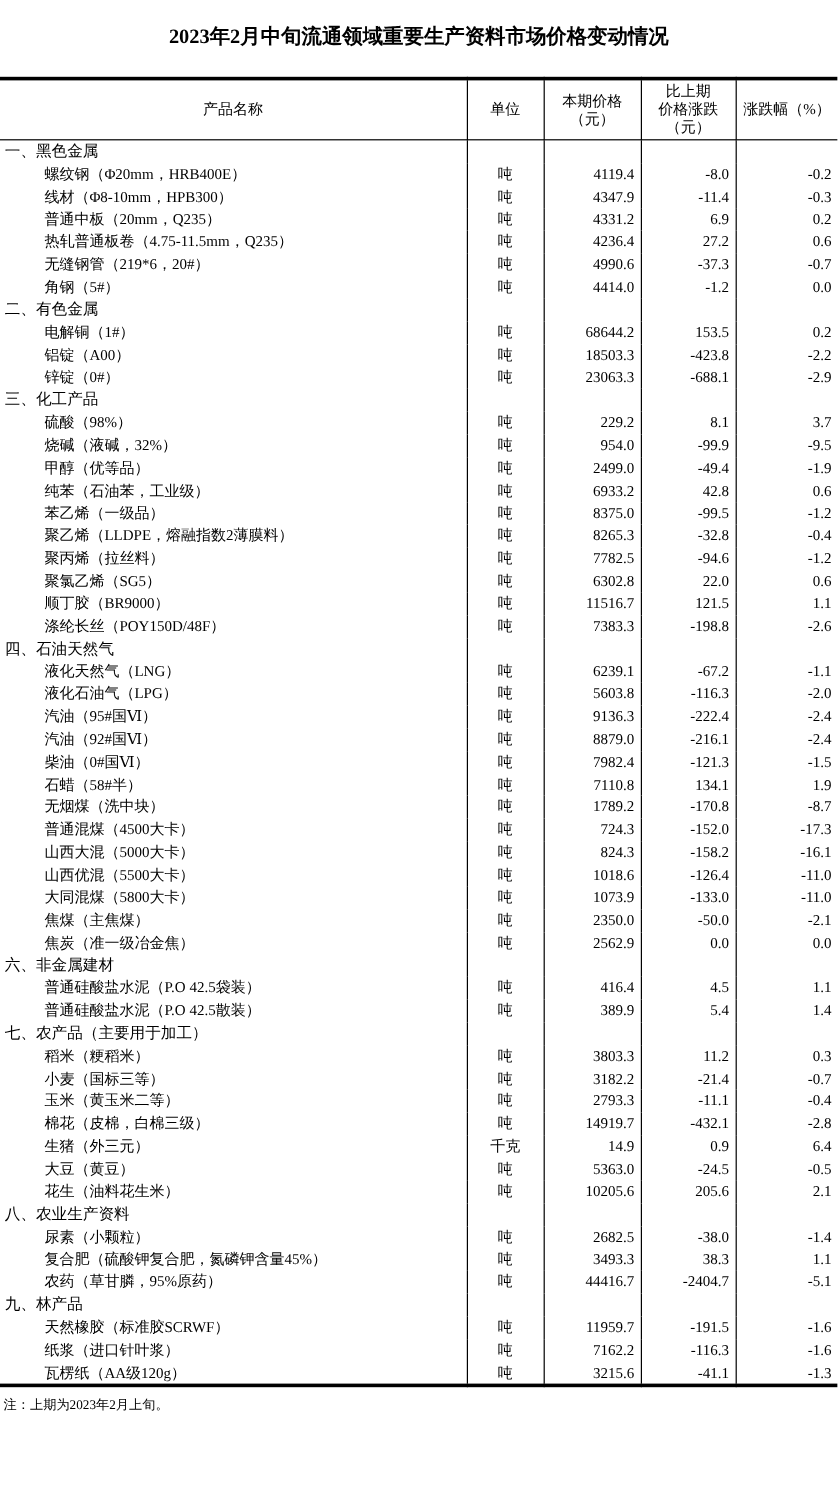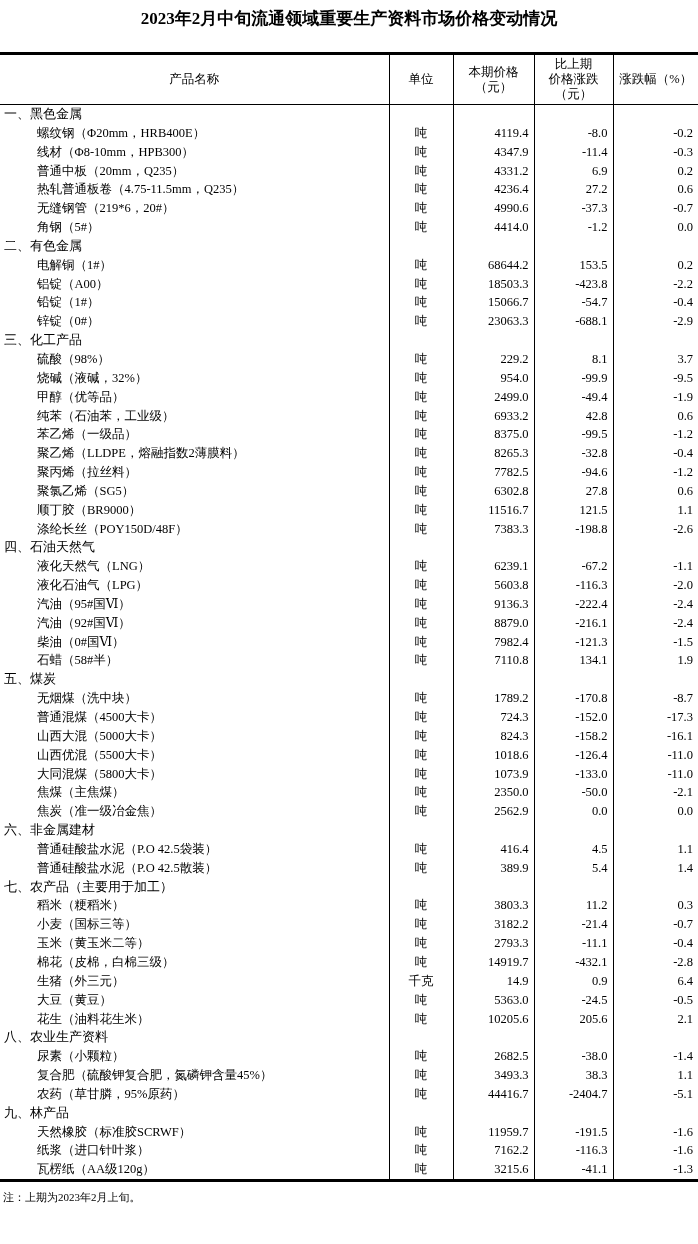--- a/index.html
+++ b/index.html
@@ -5,21 +5,21 @@
   html, body { margin: 0; padding: 0; }
   body {
     width: 698px; height: 1244px;
     background: #ffffff;
     color: #000000;
     font-family: "Liberation Serif", "DejaVu Serif", serif;
     overflow: hidden;
   }
   .page { width: 698px; height: 1244px; position: relative; }
   .title {
-    margin: 0; padding-top: 7px;
+    margin: 12px; padding-top: 7px;
     font-size: 17px; font-weight: bold;
     text-align: center; line-height: 23px;
     letter-spacing: 0px;
   }
   table.price-table {
     width: 698px;
     border-collapse: collapse;
     table-layout: fixed;
     margin-top: 22px;
     border-top: 3px solid #000;
@@ -145,27 +145,20 @@
           <td class="c-pct">0.2</td>
         </tr>
         <tr class="item-row">
           <td class="c-prod item">铝锭（A00）</td>
           <td class="c-unit">吨</td>
           <td class="c-num">18503.3</td>
           <td class="c-num">-423.8</td>
           <td class="c-pct">-2.2</td>
         </tr>
         <tr class="item-row">
-          <td class="c-prod item">铅锭（1#）</td>
-          <td class="c-unit">吨</td>
-          <td class="c-num">15066.7</td>
-          <td class="c-num">-54.7</td>
-          <td class="c-pct">-0.4</td>
-        </tr>
-        <tr class="item-row">
           <td class="c-prod item">锌锭（0#）</td>
           <td class="c-unit">吨</td>
           <td class="c-num">23063.3</td>
           <td class="c-num">-688.1</td>
           <td class="c-pct">-2.9</td>
         </tr>
         <tr class="cat-row">
           <td class="c-prod cat">三、化工产品</td>
           <td class="c-unit"></td>
           <td class="c-num"></td>
@@ -218,21 +211,21 @@
           <td class="c-prod item">聚丙烯（拉丝料）</td>
           <td class="c-unit">吨</td>
           <td class="c-num">7782.5</td>
           <td class="c-num">-94.6</td>
           <td class="c-pct">-1.2</td>
         </tr>
         <tr class="item-row">
           <td class="c-prod item">聚氯乙烯（SG5）</td>
           <td class="c-unit">吨</td>
           <td class="c-num">6302.8</td>
-          <td class="c-num">27.8</td>
+          <td class="c-num">22.0</td>
           <td class="c-pct">0.6</td>
         </tr>
         <tr class="item-row">
           <td class="c-prod item">顺丁胶（BR9000）</td>
           <td class="c-unit">吨</td>
           <td class="c-num">11516.7</td>
           <td class="c-num">121.5</td>
           <td class="c-pct">1.1</td>
         </tr>
         <tr class="item-row">
@@ -283,27 +276,20 @@
           <td class="c-num">7982.4</td>
           <td class="c-num">-121.3</td>
           <td class="c-pct">-1.5</td>
         </tr>
         <tr class="item-row">
           <td class="c-prod item">石蜡（58#半）</td>
           <td class="c-unit">吨</td>
           <td class="c-num">7110.8</td>
           <td class="c-num">134.1</td>
           <td class="c-pct">1.9</td>
-        </tr>
-        <tr class="cat-row">
-          <td class="c-prod cat">五、煤炭</td>
-          <td class="c-unit"></td>
-          <td class="c-num"></td>
-          <td class="c-num"></td>
-          <td class="c-pct"></td>
         </tr>
         <tr class="item-row">
           <td class="c-prod item">无烟煤（洗中块）</td>
           <td class="c-unit">吨</td>
           <td class="c-num">1789.2</td>
           <td class="c-num">-170.8</td>
           <td class="c-pct">-8.7</td>
         </tr>
         <tr class="item-row">
           <td class="c-prod item">普通混煤（4500大卡）</td>

